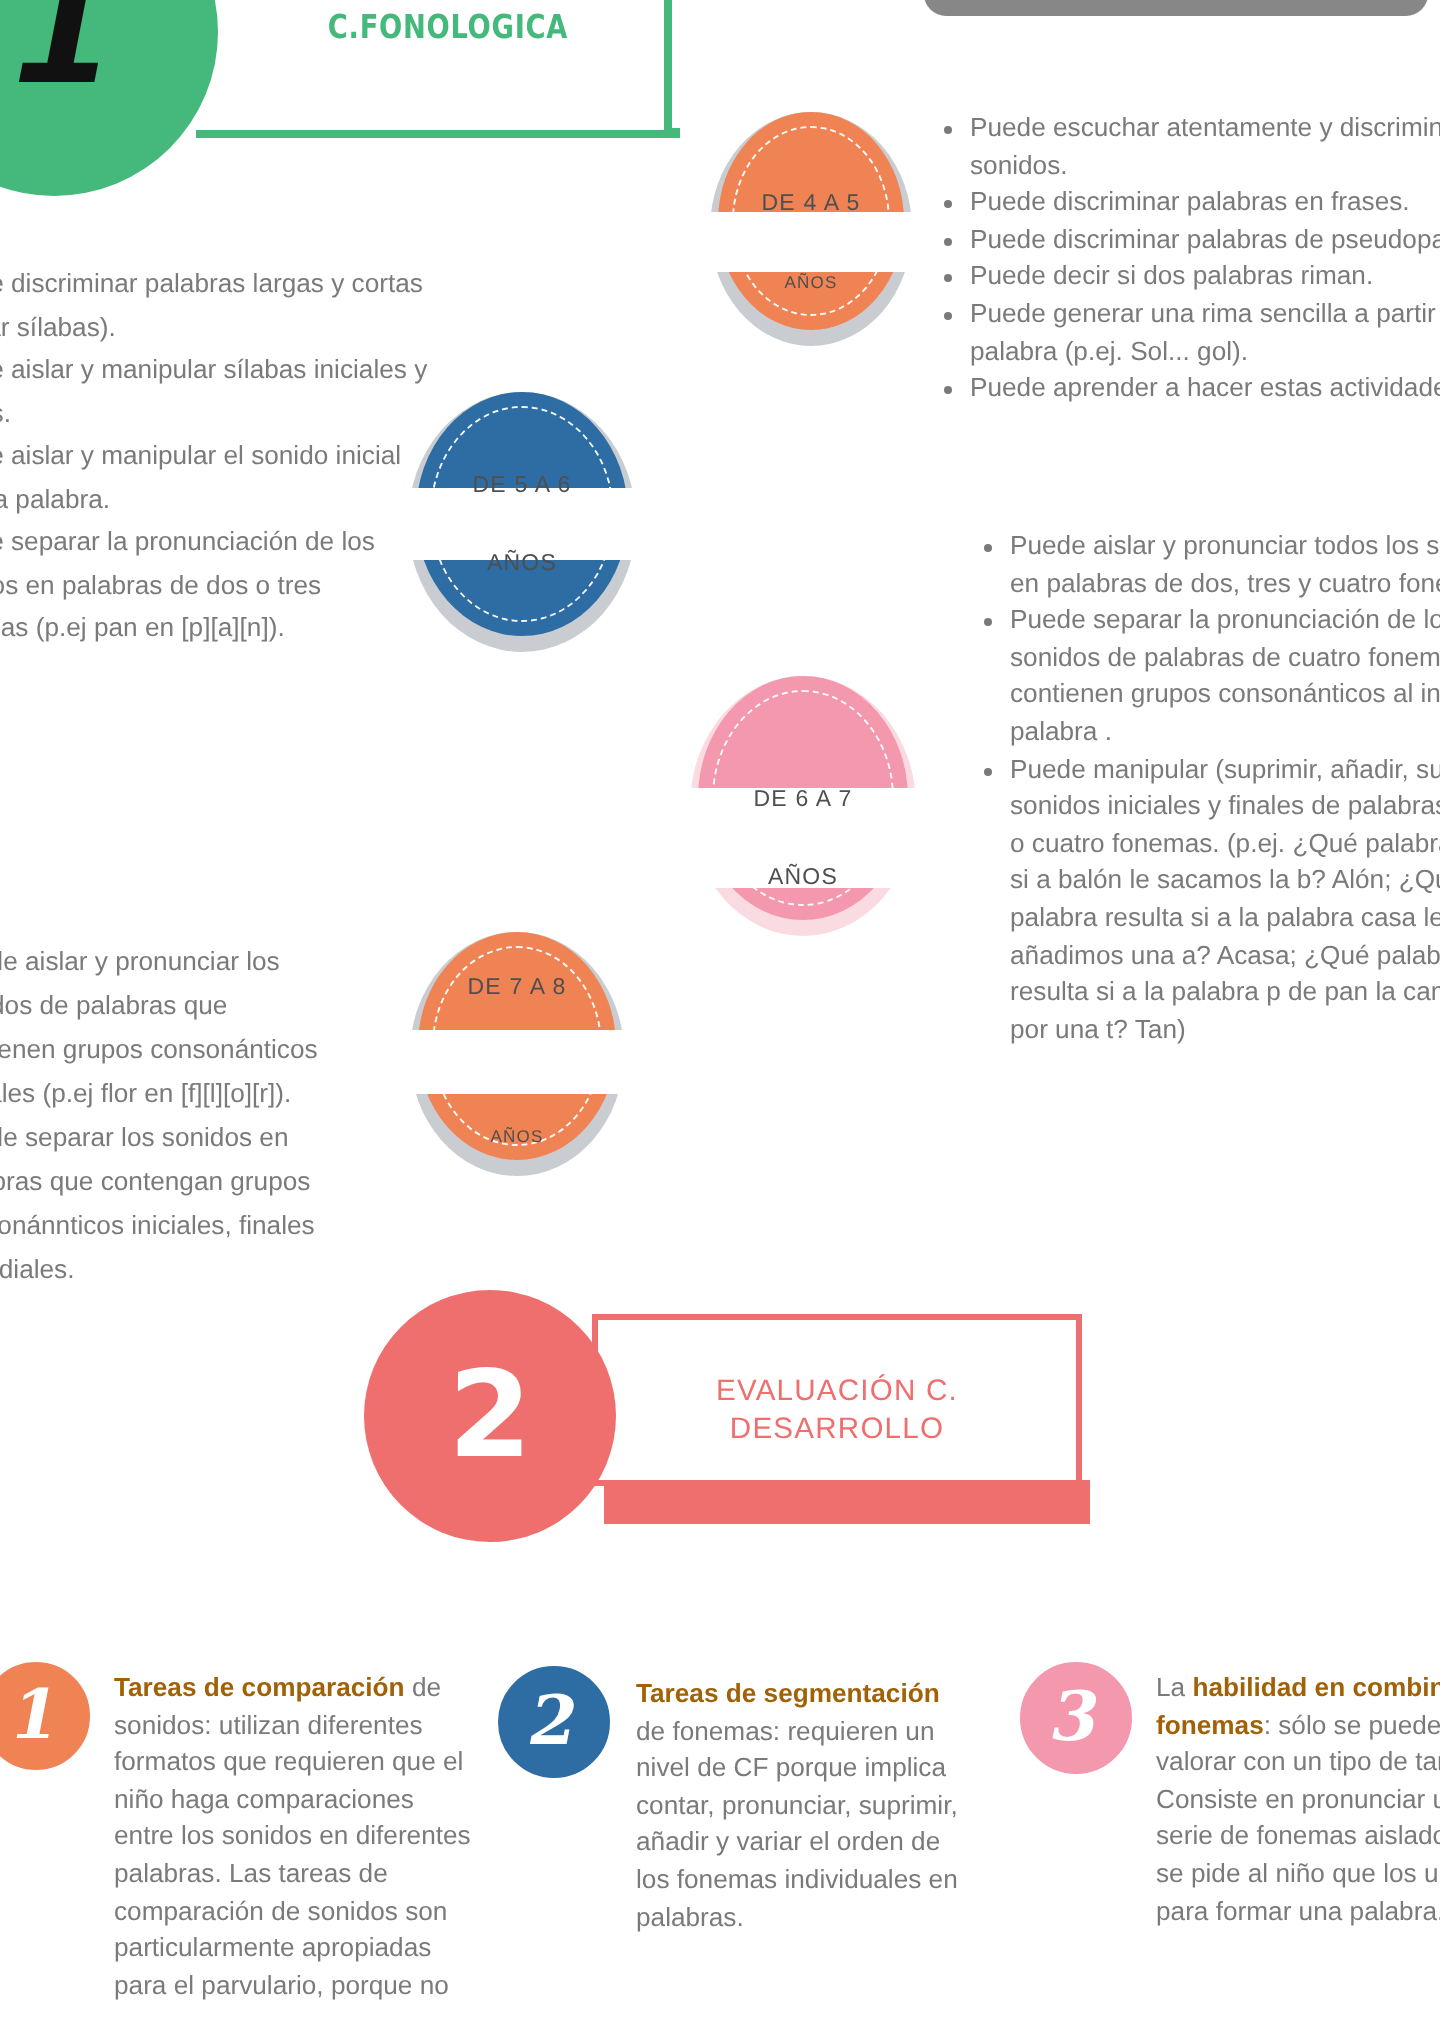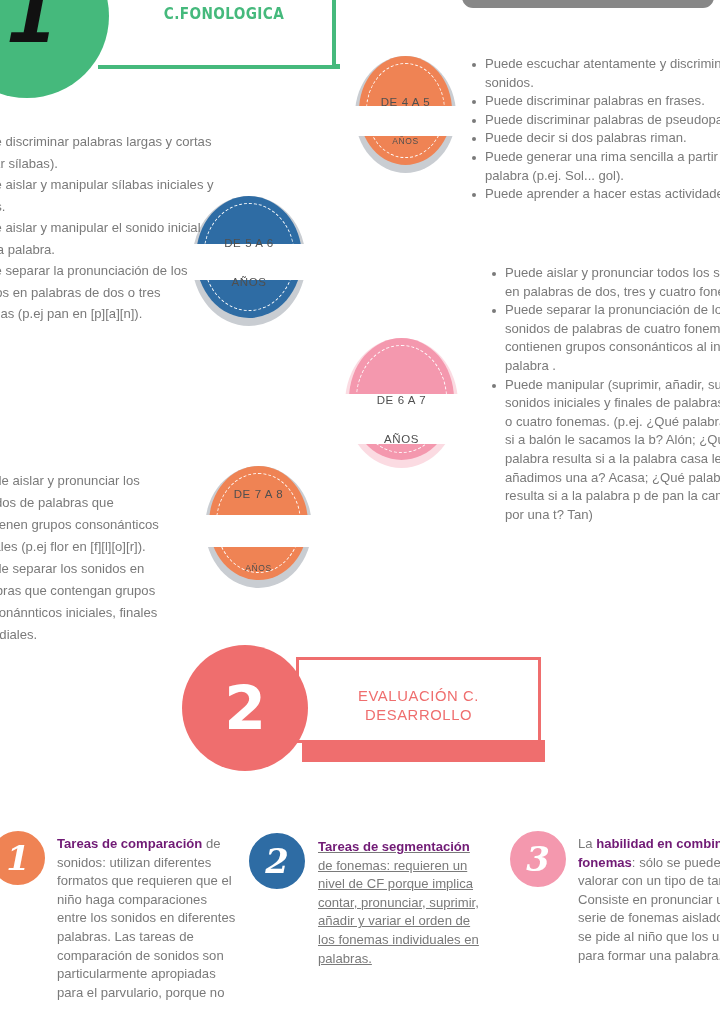--- a/index.html
+++ b/index.html
@@ -235,21 +235,21 @@
     font-style: italic;
     font-weight: 700;
     font-size: 34px;
   }
   .coltext {
     position: absolute;
     font-size: 13.1px;
     line-height: 18.6px;
     color: #7a7a7a;
   }
-  .coltext b { color: #701a75; font-weight: 700; }
+  .coltext b { color: #a16207; font-weight: 700; }
 </style>
 </head>
 <body>
 
 <div class="abs top-gray-bar"></div>
 
 <div class="abs sec1-frame-shadow"></div>
 <div class="abs sec1-frame"></div>
 <div class="abs sec1-title">DESARROLLO C.FONOLOGICA</div>
 <div class="abs sec1-circle"></div>
@@ -267,21 +267,21 @@
 
 <ul class="blist" style="left:468px; top:55px; width:278px;">
   <li>Puede escuchar atentamente y discriminar sonidos.</li>
   <li>Puede discriminar palabras en frases.</li>
   <li>Puede discriminar palabras de pseudopalabras.</li>
   <li>Puede decir si dos palabras riman.</li>
   <li>Puede generar una rima sencilla a partir de una palabra (p.ej. Sol... gol).</li>
   <li>Puede aprender a hacer estas actividades</li>
 </ul>
 
-<div class="age-badge" style="left:192px; top:196px; width:114px; height:130px;">
+<div class="age-badge" style="left:204px; top:196px; width:114px; height:130px;">
   <div class="shadow"></div>
   <div class="disc" style="background:#2e6ca4;"></div>
   <div class="dash"></div>
   <div class="band" style="top:48px; height:36px;">
     <div class="l1">DE 5 A 6</div>
     <div class="l2" style="font-size:11.5px;">AÑOS</div>
   </div>
 </div>
 
 <ul class="plainlist" style="left:-36px; top:131px; width:250px;">
@@ -331,21 +331,21 @@
 <div class="ring" style="left:-12px; top:828px; width:60px; height:60px; background:#ef8354; border:3px solid #ffffff; box-shadow:0 0 0 0px #ef8354;">
   <span>1</span>
 </div>
 <div class="coltext" style="left:57px; top:835px; width:180px;">
   <b>Tareas de comparación</b><span> de sonidos: utilizan diferentes formatos que requieren que el niño haga comparaciones entre los sonidos en diferentes palabras. Las tareas de comparación de sonidos son particularmente apropiadas para el parvulario, porque no</span>
 </div>
 
 <div class="ring" style="left:246px; top:830px; width:62px; height:62px; background:#2e6ca4; border:3px solid #ffffff; outline:0;">
   <span>2</span>
 </div>
-<div class="coltext" style="left:318px; top:838px; width:170px;text-decoration:underline;">
+<div class="coltext" style="left:318px; top:838px; width:170px;">
   <b>Tareas de segmentación</b><span> de fonemas: requieren un nivel de CF porque implica contar, pronunciar, suprimir, añadir y variar el orden de los fonemas individuales en palabras.</span>
 </div>
 
 <div class="ring" style="left:507px; top:828px; width:62px; height:62px; background:#f498ae; border:3px solid #ffffff;">
   <span>3</span>
 </div>
 <div class="coltext" style="left:578px; top:835px; width:168px;">
   <span>La </span><b>habilidad en combinar fonemas</b><span>: sólo se puede valorar con un tipo de tarea. Consiste en pronunciar una serie de fonemas aislados y se pide al niño que los una para formar una palabra.</span>
 </div>
 

